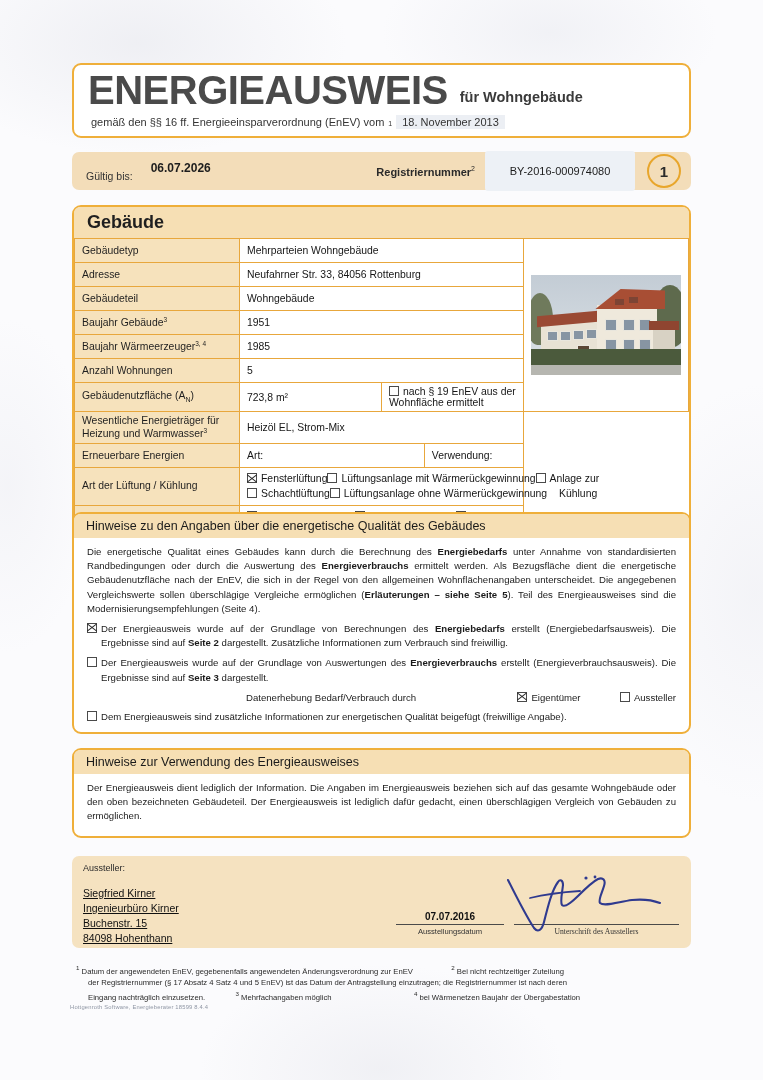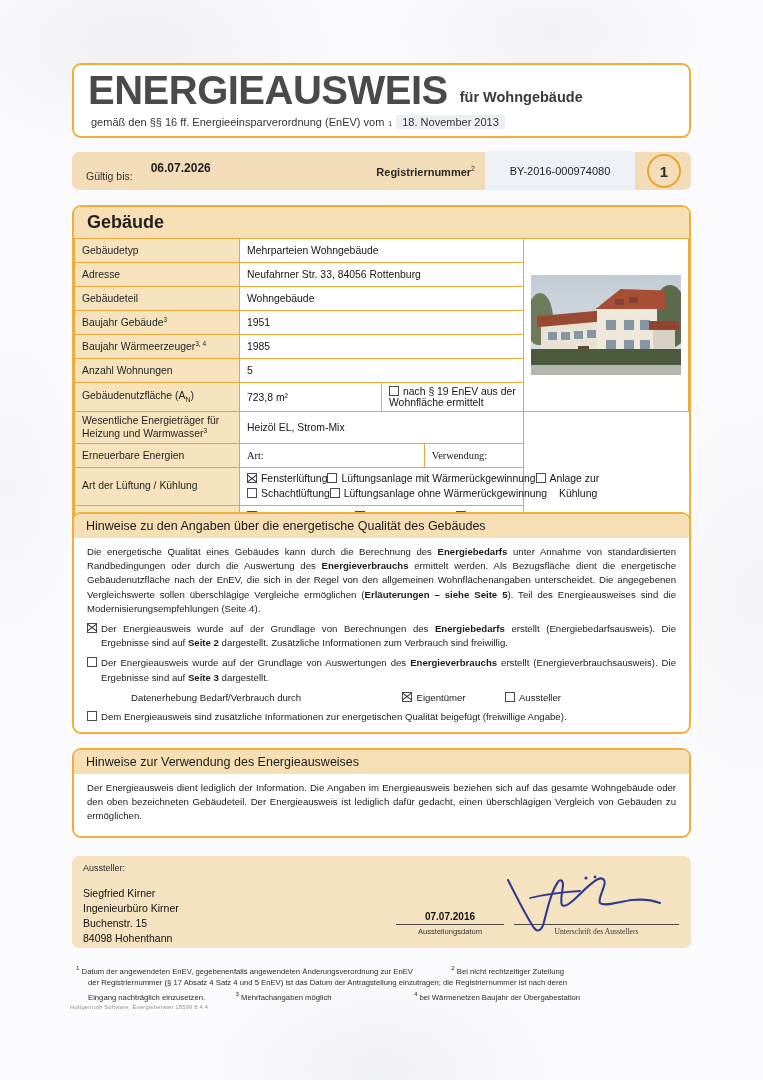--- a/index.html
+++ b/index.html
@@ -134,21 +134,21 @@
   
   .sig-left{
     position:absolute;left:72px;top:856px;width:364px;height:92px;
     background:#F5E2C0;border-radius:7px;padding:7px 11px;box-sizing:border-box;
   }
   .sig-right{
     position:absolute;left:382px;top:856px;width:309px;height:92px;
     background:#F5E2C0;border-radius:7px;box-sizing:border-box;position:absolute;
   }
   .sig-lbl{font-size:9px;color:#2a2a2a;}
-  .sig-name{font-size:10.5px;line-height:1.42;color:#101010;margin-top:13px;}
+  .sig-name{font-size:10.5px;line-height:1.42;color:#101010;margin-top:13px;text-decoration:underline;}
   .sig-datebox{position:absolute;left:14px;bottom:12px;width:108px;text-align:center;}
   .sig-date{font-size:10px;font-weight:bold;color:#111;border-bottom:1px solid #4a4a4a;padding-bottom:2px;}
   .sig-datecap{font-size:7.6px;color:#333;margin-top:2px;}
   .sig-signbox{position:absolute;left:132px;bottom:12px;width:165px;text-align:center;font-family:Liberation Serif, serif;}
   .sig-line{height:22px;border-bottom:1px solid #4a4a4a;}
   .sig-signcap{font-size:7.6px;color:#333;margin-top:2px;}
   .sig-ink{position:absolute;left:118px;bottom:14px;width:180px;height:60px;pointer-events:none;}
 
   
   .fn{position:absolute;left:76px;top:963px;width:615px;font-size:7.7px;color:#2a2a2a;line-height:1.5;}
@@ -246,21 +246,21 @@
           <span class="cb"></span><span>nach § 19 EnEV aus der Wohnfläche ermittelt</span>
         </td>
       </tr>
       <tr>
         <td class="lbl two-line-cell"><span>Wesentliche Energieträger für</span><br><span>Heizung und Warmwasser</span><sup>3</sup></td>
         <td class="val" colspan="2">Heizöl EL, Strom-Mix</td>
         <td class="nb"></td>
       </tr>
       <tr>
         <td class="lbl">Erneuerbare Energien</td>
-        <td class="val" colspan="2" style="padding:0;font-family:Liberation Serif, serif;">
+        <td class="val" colspan="2" style="padding:0;">
           <table style="border-collapse:collapse;width:100%;table-layout:fixed;">
             <tbody>
                   <tr>
               <td style="border:none;border-right:1px solid #E8A73C;padding:3px 7px;width:60%;"><span>Art:</span> <span></span></td>
               <td style="border:none;padding:3px 7px;"><span>Verwendung:</span> <span></span></td>
             </tr>
           </tbody>
               </table>
         </td>
         <td class="nb"></td>
@@ -323,21 +323,21 @@
 
   <div class="obox infobox" style="top:512px;">
     <div class="info-head">Hinweise zu den Angaben über die energetische Qualität des Gebäudes</div>
     <div class="info-body">
       <p><span>Die energetische Qualität eines Gebäudes kann durch die Berechnung des </span><b>Energiebedarfs</b><span> unter Annahme von standardisierten Randbedingungen oder durch die Auswertung des </span><b>Energieverbrauchs</b><span> ermittelt werden. Als Bezugsfläche dient die energetische Gebäudenutzfläche nach der EnEV, die sich in der Regel von den allgemeinen Wohnflächenangaben unterscheidet. Die angegebenen Vergleichswerte sollen überschlägige Vergleiche ermöglichen (</span><b>Erläuterungen – siehe Seite 5</b><span>). Teil des Energieausweises sind die Modernisierungsempfehlungen (Seite 4).</span></p>
 
       <p class="hang"><span class="cb x"></span><span>Der Energieausweis wurde auf der Grundlage von Berechnungen des </span><b>Energiebedarfs</b><span> erstellt (Energiebedarfsausweis). Die Ergebnisse sind auf </span><b>Seite 2</b><span> dargestellt. Zusätzliche Informationen zum Verbrauch sind freiwillig.</span></p>
 
       <p class="hang"><span class="cb"></span><span>Der Energieausweis wurde auf der Grundlage von Auswertungen des </span><b>Energieverbrauchs</b><span> erstellt (Energieverbrauchsausweis). Die Ergebnisse sind auf </span><b>Seite 3</b><span> dargestellt.</span></p>
 
-      <p style="text-align:left;margin-bottom:5px;margin-left:44px;">
+      <p style="text-align:right;margin-bottom:5px;margin-left:44px;">
         <span>Datenerhebung Bedarf/Verbrauch durch</span>
         <span style="display:inline-block;width:96px;"></span>
         <span class="opt"><span class="cb x"></span><span>Eigentümer</span></span>
         <span style="display:inline-block;width:34px;"></span>
         <span class="opt"><span class="cb"></span><span>Aussteller</span></span>
       </p>
 
       <p class="hang" style="text-align:left;"><span class="cb"></span><span>Dem Energieausweis sind zusätzliche Informationen zur energetischen Qualität beigefügt (freiwillige Angabe).</span></p>
     </div>
   </div>

